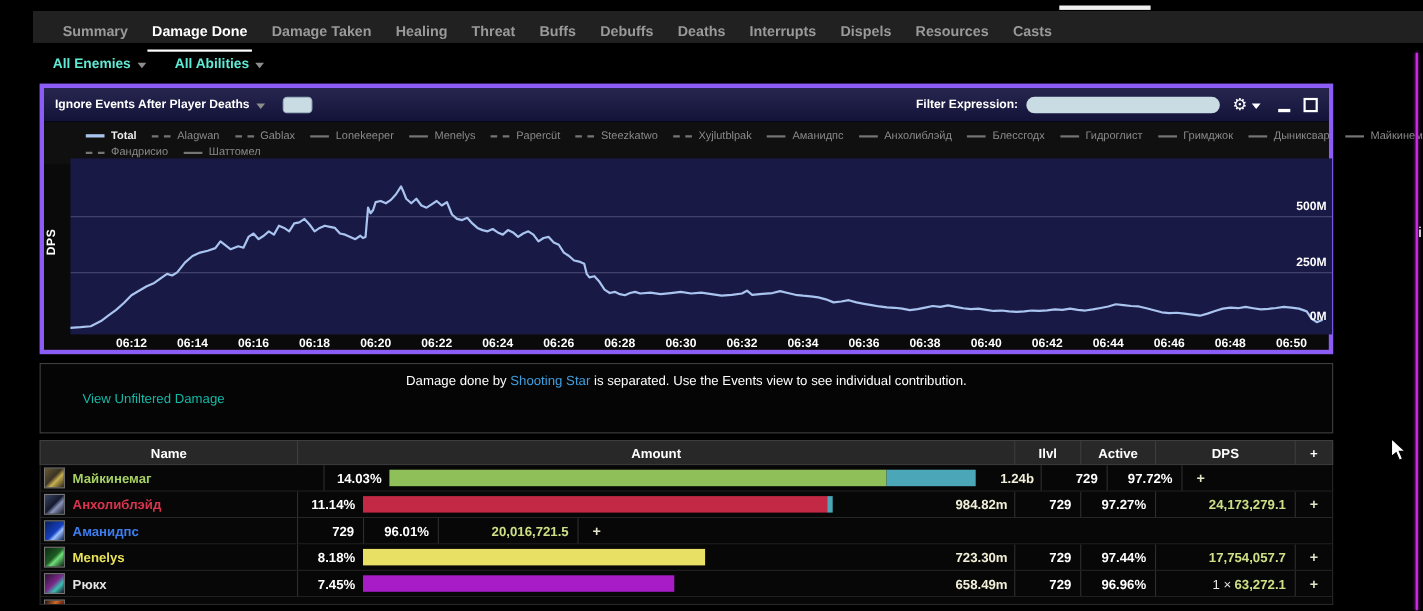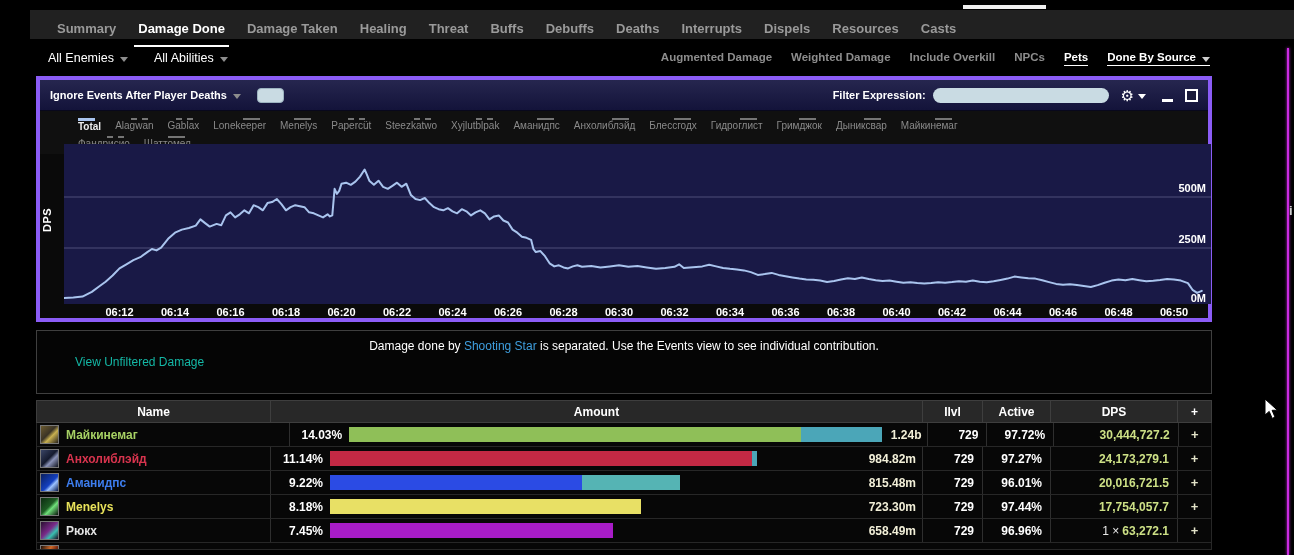--- a/index.html
+++ b/index.html
@@ -10,21 +10,21 @@
   
   .top-white-line{position:absolute;left:963px;top:5px;width:83px;height:4px;background:#f0f0f0;}
   .navbar{position:absolute;left:30px;top:10px;width:1264px;height:29px;background:#212121;
     display:flex;align-items:stretch;padding-left:16px;box-sizing:border-box;}
   .nav-tab{color:#9a9a9a;font-size:13px;font-weight:700;padding:18px 11px;display:flex;align-items:center;
     position:relative;cursor:pointer;white-space:nowrap;}
   .nav-tab.active{color:#fff;}
   .nav-tab.active::after{content:"";position:absolute;left:7px;right:7px;bottom:-1px;height:2px;background:#fff;}
   
   .controls{position:absolute;left:30px;top:44px;width:1182px;height:28px;display:flex;align-items:center;box-sizing:border-box;padding:0 2px 0 18px;}
-  .ctrl-dd{color:#ffffff;font-size:12.5px;font-weight:400;margin-right:26px;display:flex;align-items:center;cursor:pointer;}
+  .ctrl-dd{color:#5eead4;font-size:12.5px;font-weight:700;margin-right:26px;display:flex;align-items:center;cursor:pointer;}
   .caret{display:inline-block;width:0;height:0;border-left:4px solid transparent;border-right:4px solid transparent;
     border-top:5px solid #8d8d8d;margin-left:6px;position:relative;top:1px;}
   .ctrl-right{margin-left:auto;display:flex;align-items:center;gap:19px;}
   .ctrl-item{color:#8d8d8d;font-size:11.5px;font-weight:700;cursor:pointer;white-space:nowrap;padding-bottom:2px;}
   .ctrl-item.on{color:#fff;border-bottom:1px solid #fff;}
   .ctrl-item .caret{border-top-color:#cfcfcf;}
   
   .panel{position:absolute;left:36px;top:76px;width:1176px;height:246px;background:#0a0a0a;
     border:4px solid #8b5cf6;box-sizing:border-box;}
   .panel-toolbar{height:30px;background:linear-gradient(#26264f,#13133a);display:flex;align-items:center;
@@ -35,21 +35,21 @@
   .tb-filter-label{color:#fff;font-size:11px;font-weight:700;margin-right:7px;}
   .tb-input{width:160px;height:15px;background:#c9dbe3;border:none;border-radius:8px;outline:none;
     font-size:11px;padding:0 8px;color:#223;}
   .tb-gear{color:#fff;font-size:15px;margin-left:12px;line-height:15px;cursor:pointer;display:flex;align-items:center;}
   .tb-gear .caret{border-top-color:#fff;margin-left:4px;}
   .tb-min{width:11px;height:3px;background:#fff;margin:10px 0 0 16px;cursor:pointer;}
   .tb-max{width:9px;height:9px;border:2px solid #fff;margin-left:12px;cursor:pointer;background:#1a1a3a;}
   
   .legend{padding:7px 8px 1px 38px;background:#101010;}
   .legend-row{display:flex;flex-wrap:nowrap;margin-bottom:4px;}
-  .lg-item{display:inline-flex;align-items:flex-end;margin-right:14px;cursor:pointer;white-space:nowrap;flex-direction:column;}
+  .lg-item{display:inline-flex;align-items:center;margin-right:14px;cursor:pointer;white-space:nowrap;}
   .lg-swatch{width:17px;height:0;border-top:2px solid #757575;margin-right:6px;}
   .lg-swatch.dashed{border-top-style:dashed;}
   .lg-label{font-size:10px;color:#8a8a8a;}
   .lg-item.total .lg-swatch{border-top:3px solid #a9c4ee;}
   .lg-item.total .lg-label{color:#ededed;font-weight:700;}
   
   .chart{position:absolute;left:24px;top:64px;width:1147px;height:160px;background:#191946;}
   .grid-label{position:absolute;right:5px;color:#fff;font-size:11px;font-weight:700;}
   .dps-label{position:absolute;left:-13px;top:134px;color:#fff;font-size:11px;font-weight:700;
     transform:rotate(-90deg);transform-origin:center;width:40px;text-align:center;letter-spacing:.5px;}
@@ -117,28 +117,20 @@
 
 <div class="controls">
   <div class="ctrl-dd">
     <span>All Enemies</span>
     <span class="caret"></span>
   </div>
   <div class="ctrl-dd">
     <span>All Abilities</span>
     <span class="caret"></span>
   </div>
-  <div class="ctrl-right">
-      <span class="ctrl-item">Augmented Damage</span>
-      <span class="ctrl-item">Weighted Damage</span>
-      <span class="ctrl-item">Include Overkill</span>
-      <span class="ctrl-item">NPCs</span>
-      <span class="ctrl-item on">Pets</span>
-      <span class="ctrl-item on">Done By Source<span class="caret"></span></span>
-    </div>
 </div>
 
 <div class="panel">
   <div class="panel-toolbar">
     <div class="tb-label">
       <span>Ignore Events After Player Deaths</span>
       <span class="caret"></span>
     </div>
     <div class="tb-toggle"></div>
     <div class="tb-spacer"></div>
@@ -222,21 +214,21 @@
         </span>
       </div>
     </div>
   <div class="dps-label">DPS</div>
   <div class="chart">
     <svg id="chart-svg" width="1147" height="160" style="position:absolute;left:0;top:0;">
         <line x1="0" x2="1147" y1="104.0" y2="104.0" stroke="#4e4e78" stroke-width="1"></line>
         <line x1="0" x2="1147" y1="53.0" y2="53.0" stroke="#4e4e78" stroke-width="1"></line>
         <polyline points="0.0,154.0 9.3,153.4 18.5,152.6 27.8,147.9 34.7,142.8 41.6,137.7 48.6,131.5 55.5,124.4 62.4,120.3 69.4,116.2 76.3,113.2 83.3,108.1 87.9,105.0 92.5,106.4 97.1,103.6 104.1,94.8 111.0,88.7 117.9,85.6 124.9,84.0 131.8,81.6 136.4,75.4 141.1,79.1 145.7,82.6 152.6,79.9 157.3,81.2 161.9,71.4 166.5,68.3 171.1,73.4 175.8,70.3 180.4,66.3 185.0,69.3 189.6,61.2 194.3,63.2 198.9,66.3 203.5,59.1 208.1,58.1 212.8,55.0 217.4,60.1 222.0,66.3 226.6,63.2 231.3,61.2 235.9,62.2 240.5,63.2 245.1,68.3 249.8,69.3 254.4,71.4 259.0,73.4 263.6,70.3 265.9,72.4 268.3,71.4 270.6,44.8 272.9,49.9 275.2,46.9 277.5,39.7 282.1,38.7 286.8,40.8 291.4,37.7 296.0,32.6 300.6,25.5 302.9,30.6 305.3,36.7 309.9,40.8 314.5,36.7 319.1,42.8 323.8,44.8 328.4,41.8 333.0,38.7 337.6,42.8 342.3,39.7 346.9,51.0 351.5,55.0 356.1,56.1 360.8,54.0 365.4,59.1 370.0,63.2 374.6,65.2 379.3,66.3 383.9,64.2 388.5,67.3 393.1,69.3 397.8,65.2 402.4,67.3 407.0,71.4 411.6,68.3 416.3,66.3 420.9,69.3 425.5,75.4 430.1,72.4 434.8,71.4 439.4,76.5 444.0,78.5 448.6,85.6 453.3,88.7 457.9,92.8 462.5,93.8 467.1,95.8 469.4,105.0 471.8,108.1 476.4,107.1 481.0,112.2 485.6,119.3 490.3,122.4 494.9,121.3 499.5,123.4 504.1,124.4 508.8,122.4 513.4,121.3 518.0,122.8 527.3,122.0 536.5,123.4 545.8,122.4 555.0,121.3 564.3,122.8 573.5,122.0 582.8,123.4 592.0,124.8 601.3,124.0 610.5,122.8 615.1,120.3 619.8,124.0 629.0,123.2 638.3,122.4 645.2,120.7 652.1,122.4 659.1,124.0 666.0,124.8 672.9,125.4 679.9,126.4 686.8,128.1 693.8,130.9 700.7,130.1 707.6,128.9 714.6,130.9 721.5,132.2 728.4,133.4 735.4,134.6 742.3,135.4 749.3,135.8 756.2,136.6 763.1,137.9 770.1,137.0 777.0,135.6 783.9,134.2 790.9,135.0 797.8,133.6 804.8,135.0 811.7,136.2 818.6,137.0 825.6,136.6 832.5,137.7 839.4,138.7 846.4,138.3 853.3,139.1 860.3,139.5 867.2,139.1 874.1,138.3 881.1,138.7 888.0,138.1 894.9,137.3 901.9,137.7 908.8,136.6 915.8,137.7 922.7,138.3 929.6,137.3 936.6,136.0 943.5,134.6 950.4,132.6 957.4,133.4 964.3,134.2 971.3,134.6 978.2,136.2 985.1,138.1 992.1,139.9 999.0,140.7 1005.9,140.3 1012.9,141.1 1019.8,142.1 1026.8,143.0 1033.7,141.1 1040.6,138.7 1047.6,136.6 1054.5,135.6 1061.4,136.2 1068.4,135.0 1075.3,136.2 1082.3,137.3 1089.2,136.8 1096.1,136.0 1103.1,135.0 1110.0,135.6 1116.9,136.6 1123.9,139.1 1128.5,145.8 1133.1,148.9 1137.8,146.8" fill="none" stroke="#a9c4ee" stroke-width="2" stroke-linejoin="round" stroke-linecap="round"></polyline>
       </svg>
-  <span class="grid-label" style="bottom: 0; text-align: center;">0M</span>
+  <span class="grid-label" style="bottom: 10px; text-align: center;">0M</span>
       <span class="grid-label" style="top: 89px;">250M</span>
       <span class="grid-label" style="top: 38px;">500M</span>
     </div>
   <div class="x-axis">
       <span class="x-tick" style="left: 35.5px;">06:12</span>
       <span class="x-tick" style="left: 91px;">06:14</span>
       <span class="x-tick" style="left: 146.5px;">06:16</span>
       <span class="x-tick" style="left: 202px;">06:18</span>
       <span class="x-tick" style="left: 257.5px;">06:20</span>
       <span class="x-tick" style="left: 313px;">06:22</span>
@@ -282,23 +274,20 @@
         <div class="cell c-amount" style="width: 652px; margin-left: 24px;">
           <span class="pct">14.03%</span>
           <div class="bars">
             <div class="bar-seg" style="width: 452px; background: rgb(143, 191, 88);"></div>
             <div class="bar-seg" style="width: 81px; background: rgb(75, 166, 184);"></div>
           </div>
           <span class="amt">1.24b</span>
         </div>
         <div class="cell c-num" style="width: 60px;">729</div>
         <div class="cell c-num" style="width: 68px;">97.72%</div>
-        <div class="cell c-dps" style="width: 127px;">
-          <span>30,444,727.2</span>
-        </div>
         <div class="cell c-plus" style="width: 34px;">+</div>
       </div>
       <div class="t-row">
         <div class="cell c-name" style="width: 233px;">
           <div class="row-icon icon-2"></div>
           <span class="p-name" style="color: rgb(216, 52, 78);">Анхолиблэйд</span>
         </div>
         <div class="cell c-amount" style="width: 652px;">
           <span class="pct">11.14%</span>
           <div class="bars">
@@ -312,28 +301,20 @@
         <div class="cell c-dps" style="width: 127px;">
           <span>24,173,279.1</span>
         </div>
         <div class="cell c-plus" style="width: 34px;">+</div>
       </div>
       <div class="t-row">
         <div class="cell c-name" style="width: 233px;">
           <div class="row-icon icon-3"></div>
           <span class="p-name" style="color: rgb(61, 125, 238);">Аманидпс</span>
         </div>
-        <div class="cell c-amount" style="width: 652px;">
-          <span class="pct">9.22%</span>
-          <div class="bars">
-            <div class="bar-seg" style="width: 252px; background: rgb(43, 75, 228);"></div>
-            <div class="bar-seg" style="width: 98px; background: rgb(85, 180, 180);"></div>
-          </div>
-          <span class="amt">815.48m</span>
-        </div>
         <div class="cell c-num" style="width: 60px;">729</div>
         <div class="cell c-num" style="width: 68px;">96.01%</div>
         <div class="cell c-dps" style="width: 127px;">
           <span>20,016,721.5</span>
         </div>
         <div class="cell c-plus" style="width: 34px;">+</div>
       </div>
       <div class="t-row">
         <div class="cell c-name" style="width: 233px;">
           <div class="row-icon icon-4"></div>

